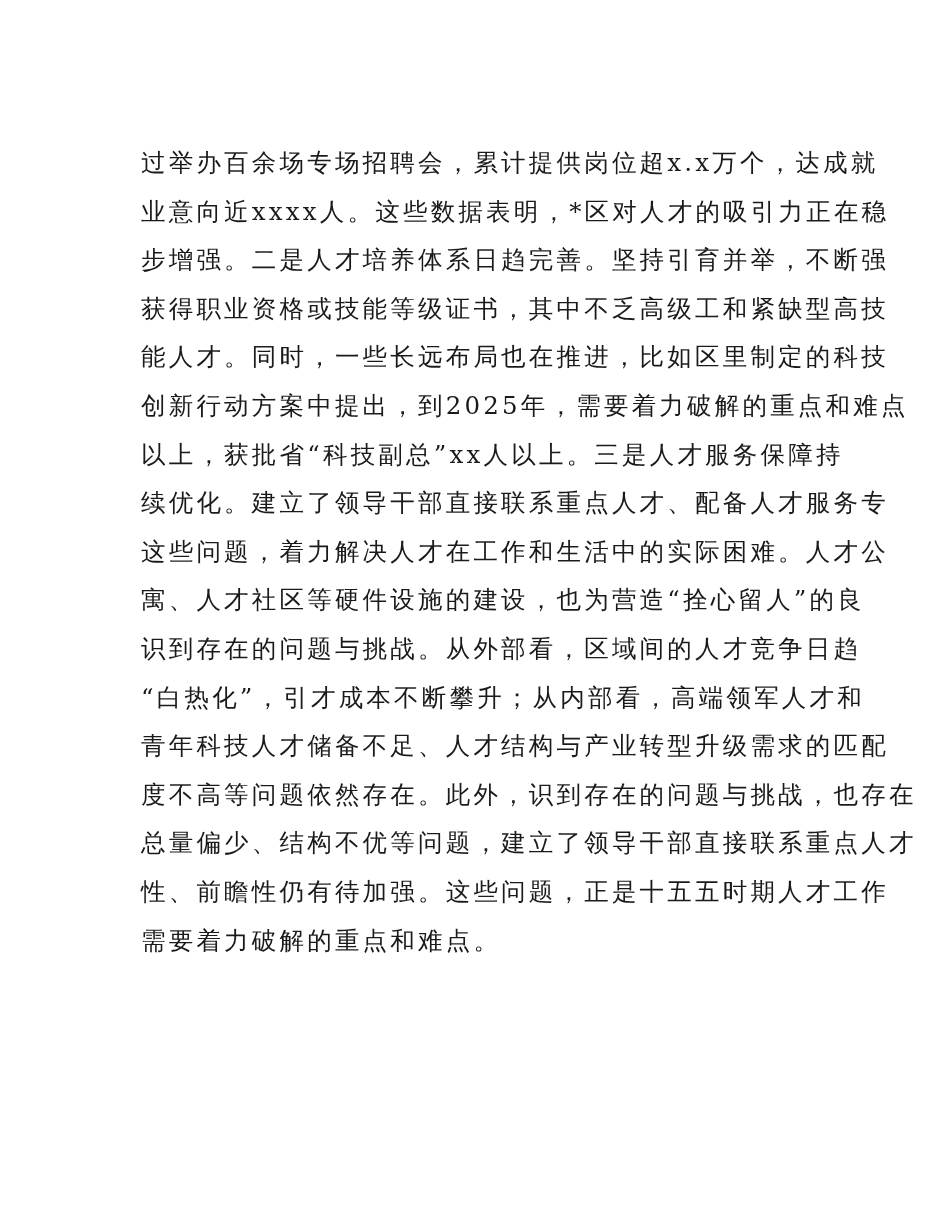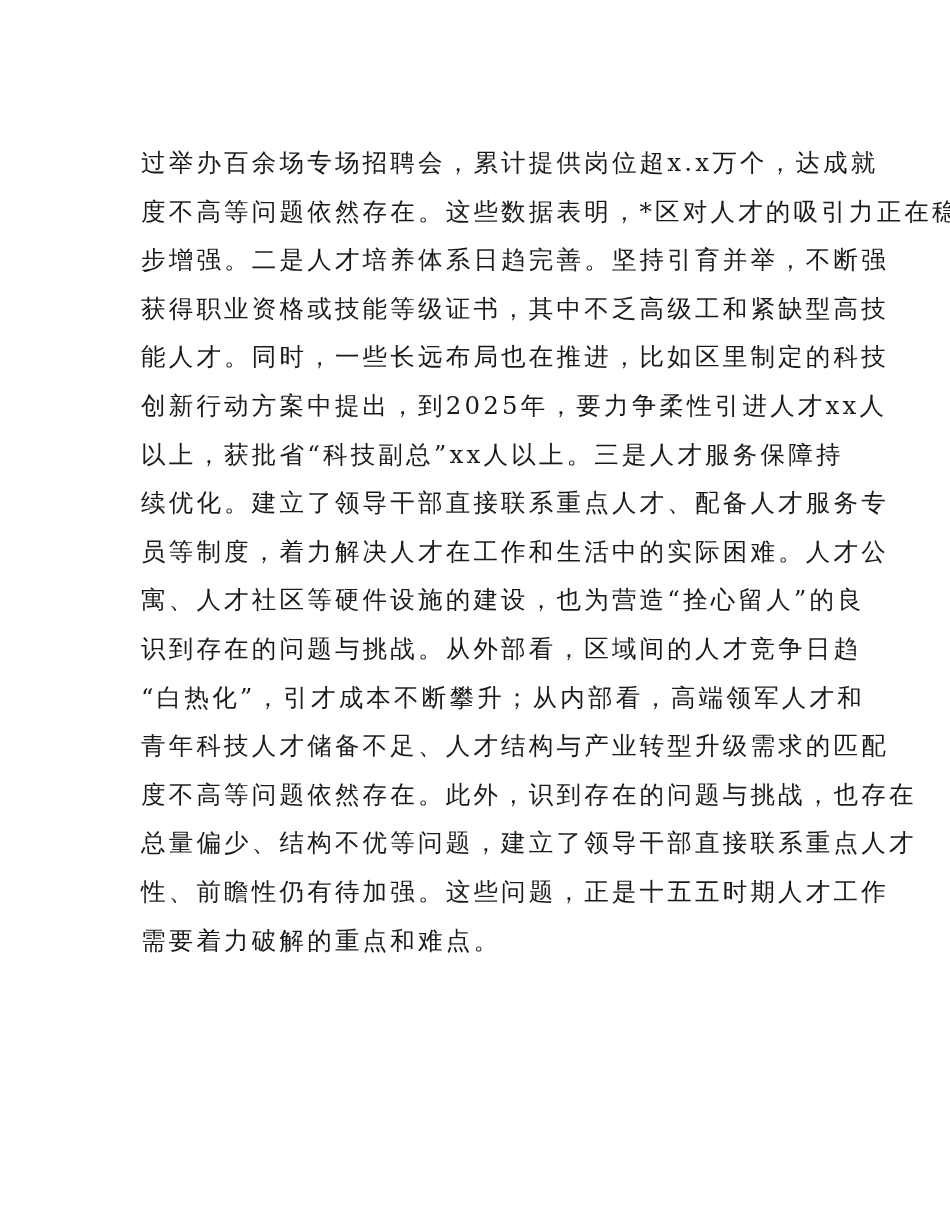--- a/index.html
+++ b/index.html
@@ -38,28 +38,28 @@
       white-space: nowrap;
       letter-spacing: 3.2px;
     }
   </style>
 </head>
 <body>
 
 <div class="page">
   <div class="body-text">
     <span class="line">过举办百余场专场招聘会，累计提供岗位超x.x万个，达成就</span>
-    <span class="line">度不高等问题依然存在。这些数据表明，*区对人才的吸引力正在稳</span>
+    <span class="line">业意向近xxxx人。这些数据表明，*区对人才的吸引力正在稳</span>
     <span class="line">步增强。二是人才培养体系日趋完善。坚持引育并举，不断强</span>
     <span class="line">获得职业资格或技能等级证书，其中不乏高级工和紧缺型高技</span>
     <span class="line">能人才。同时，一些长远布局也在推进，比如区里制定的科技</span>
-    <span class="line">创新行动方案中提出，到2025年，要力争柔性引进人才xx人</span>
+    <span class="line">创新行动方案中提出，到2025年，需要着力破解的重点和难点</span>
     <span class="line">以上，获批省“科技副总”xx人以上。三是人才服务保障持</span>
     <span class="line">续优化。建立了领导干部直接联系重点人才、配备人才服务专</span>
-    <span class="line">员等制度，着力解决人才在工作和生活中的实际困难。人才公</span>
+    <span class="line">这些问题，着力解决人才在工作和生活中的实际困难。人才公</span>
     <span class="line">寓、人才社区等硬件设施的建设，也为营造“拴心留人”的良</span>
     <span class="line">识到存在的问题与挑战。从外部看，区域间的人才竞争日趋</span>
     <span class="line">“白热化”，引才成本不断攀升；从内部看，高端领军人才和</span>
     <span class="line">青年科技人才储备不足、人才结构与产业转型升级需求的匹配</span>
     <span class="line">度不高等问题依然存在。此外，识到存在的问题与挑战，也存在</span>
     <span class="line">总量偏少、结构不优等问题，建立了领导干部直接联系重点人才</span>
     <span class="line">性、前瞻性仍有待加强。这些问题，正是十五五时期人才工作</span>
     <span class="line">需要着力破解的重点和难点。</span>
   </div>
 </div>

